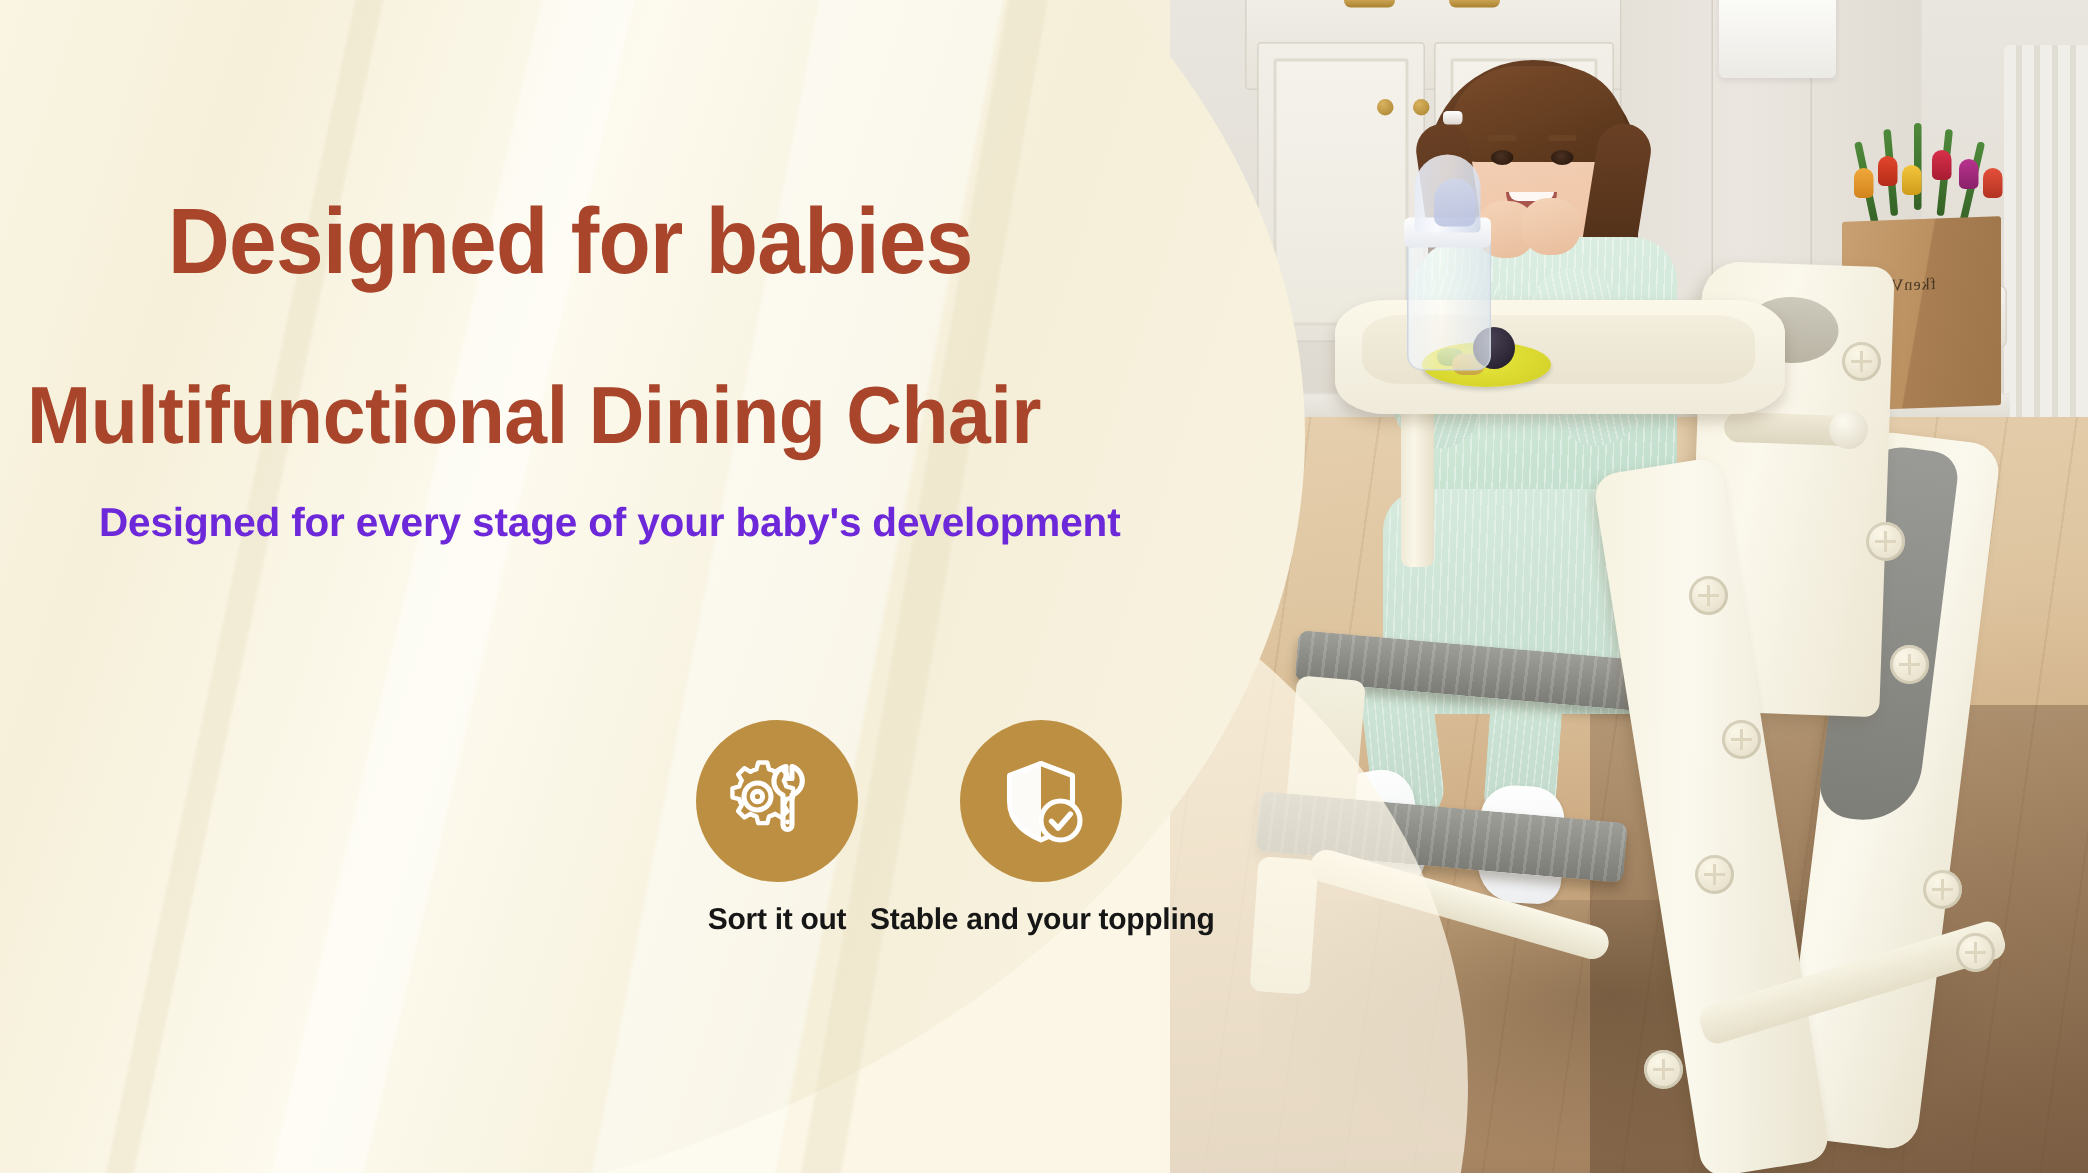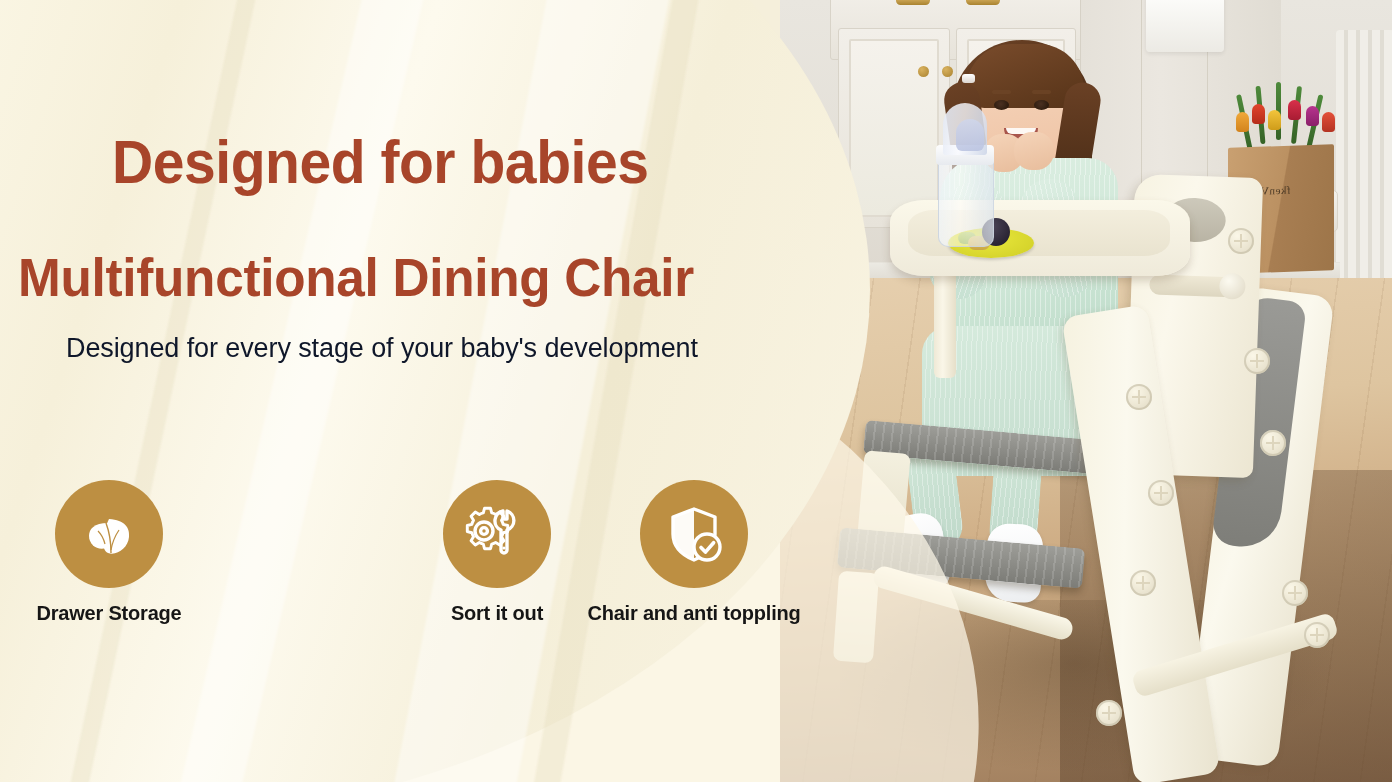--- a/index.html
+++ b/index.html
@@ -206,22 +206,22 @@
   .streak2{position:absolute;background:rgba(226,214,182,.30);filter:blur(1px);}
 
   
   .txt{position:absolute;z-index:40;}
   .h1{left:112px;top:131px;font-size:62px;line-height:1;font-weight:700;
       color:#a8452a;letter-spacing:-0.5px;transform:scaleX(.92);transform-origin:left center;
       white-space:nowrap;}
   .h2{left:18px;top:250px;font-size:54px;line-height:1;font-weight:700;
       color:#a8452a;letter-spacing:-0.3px;transform:scaleX(.95);transform-origin:left center;
       white-space:nowrap;}
-  .sub{left:66px;top:335px;font-size:27px;line-height:1;font-weight:400;
-      color:#0f172a;letter-spacing:-0.1px;white-space:nowrap;text-align:center;}
+  .sub{left:66px;top:335px;font-size:27px;line-height:1;font-weight:700;
+      color:#6d28d9;letter-spacing:-0.1px;white-space:nowrap;text-align:center;}
 
   
   .features{position:absolute;z-index:40;left:0;top:480px;width:830px;height:150px;}
   .feat{position:absolute;text-align:center;}
   .circle{width:108px;height:108px;border-radius:50%;background:#bd8f42;
           margin:0 auto;position:relative;}
   .circle svg{position:absolute;left:50%;top:50%;transform:translate(-50%,-50%);}
   .feat-label{margin-top:14px;font-size:20px;font-weight:700;color:#161616;
           white-space:nowrap;letter-spacing:-0.2px;}
 </style>
@@ -360,35 +360,23 @@
   <div class="streak" style="left:470px;top:-80px;width:120px;height:960px;transform:rotate(11deg);"></div>
   <div class="streak2" style="left:600px;top:-60px;width:26px;height:940px;transform:rotate(10deg);"></div>
   <div class="streak2" style="left:150px;top:-40px;width:18px;height:900px;transform:rotate(12deg);"></div>
 
   <div class="txt h1">Designed for babies</div>
   <div class="txt h2">Multifunctional Dining Chair</div>
   <div class="txt sub">Designed for every stage of your baby's development</div>
 
   <div class="features">
 
-    <div class="feat" style="left:24px;top:0;width:170px;">
-      <div class="circle">
-        <svg width="62" height="62" viewBox="0 0 62 62" aria-hidden="true">
-          <path d="M30 20 C16 20 11 26 11 33 C11 42 20 48 28 45 C33 43 33 32 30 20 Z" fill="#fff"></path>
-          <path d="M31 16 C47 17 52 25 51 34 C50 45 39 53 30 50 C23 47 24 30 31 16 Z" fill="#fff"></path>
-          <path d="M33 50 C33 40 31 28 28 20" stroke="#bd8f42" stroke-width="1.4" fill="none"></path>
-          <path d="M20 28 C24 32 26 37 27 41" stroke="#bd8f42" stroke-width="1.2" fill="none"></path>
-          <path d="M41 27 C37 33 34 41 33 47" stroke="#bd8f42" stroke-width="1.2" fill="none"></path>
-        </svg>
-      </div>
-      <div class="feat-label">Drawer Storage</div>
-    </div>
-
-
-    <div class="feat" style="left:427px;top:0;width:140px;">
+
+
+    <div class="feat" style="left:448px;top:0;width:140px;">
       <div class="circle">
         <svg width="64" height="64" viewBox="0 0 64 64" aria-hidden="true">
           <g fill="none" stroke="#fff" stroke-width="3.4" stroke-linejoin="round" stroke-linecap="round">
             <path d="M25 12 h7 l1.4 5.3 a15 15 0 0 1 4.6 1.9 l4.7-2.8 4.9 4.9 -2.8 4.7
                      a15 15 0 0 1 1.9 4.6 L52 32 v7 l-5.3 1.4 a15 15 0 0 1 -1.9 4.6 l2.8 4.7 -4.9 4.9
                      -4.7-2.8 a15 15 0 0 1 -4.6 1.9 L32 59 h-7 l-1.4-5.3 a15 15 0 0 1 -4.6-1.9
                      l-4.7 2.8 -4.9-4.9 2.8-4.7 a15 15 0 0 1 -1.9-4.6 L5 39 v-7 l5.3-1.4
                      a15 15 0 0 1 1.9-4.6 L9.4 21.3 14.3 16.4 19 19.2 a15 15 0 0 1 4.6-1.9 Z" transform="translate(-2,-4) scale(0.86)"></path>
             <circle cx="19" cy="29" r="9"></circle>
             <circle cx="19" cy="29" r="3.4"></circle>
@@ -404,17 +392,17 @@
 
     <div class="feat" style="left:580px;top:0;width:228px;">
       <div class="circle">
         <svg width="64" height="64" viewBox="0 0 64 64" aria-hidden="true">
           <path d="M32 7 L53 15 v17 c0 13 -9 21 -21 26 C20 53 11 45 11 32 V15 Z" fill="none" stroke="#fff" stroke-width="3.4" stroke-linejoin="round"></path>
           <path d="M32 7 L11 15 v17 c0 13 9 21 21 26 Z" fill="#fff" opacity="0.96"></path>
           <circle cx="45" cy="45" r="13" fill="#bd8f42" stroke="#fff" stroke-width="3.4"></circle>
           <path d="M39 45.5 l4.4 4.6 8.2-9.4" fill="none" stroke="#fff" stroke-width="3.6" stroke-linecap="round" stroke-linejoin="round"></path>
         </svg>
       </div>
-      <div class="feat-label">Chair and anti toppling</div>
+      <div class="feat-label">Stable and your toppling</div>
     </div>
 
   </div>
 </div>
 
 </body></html>

